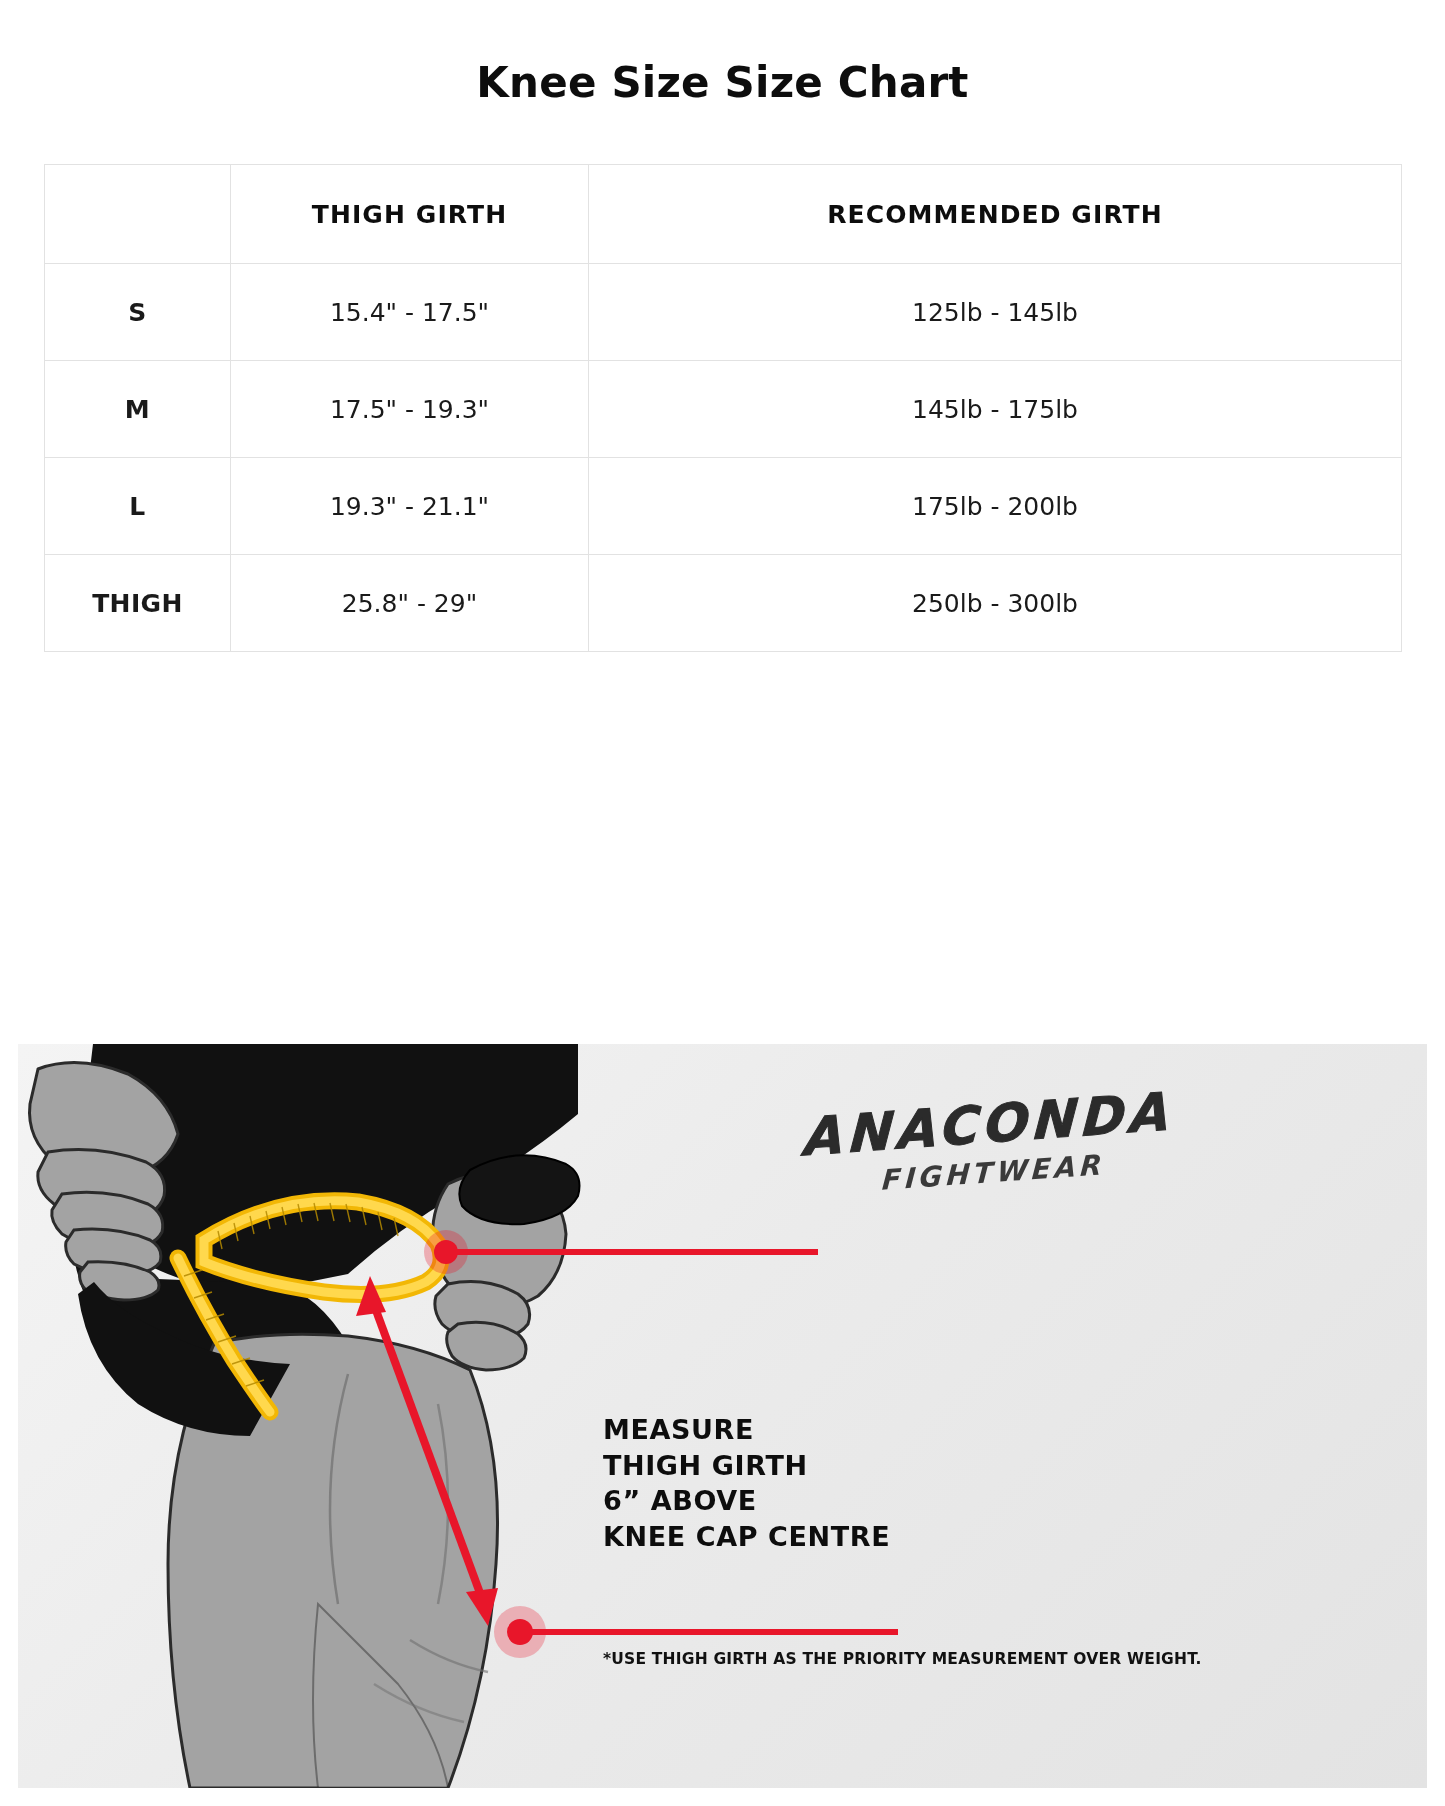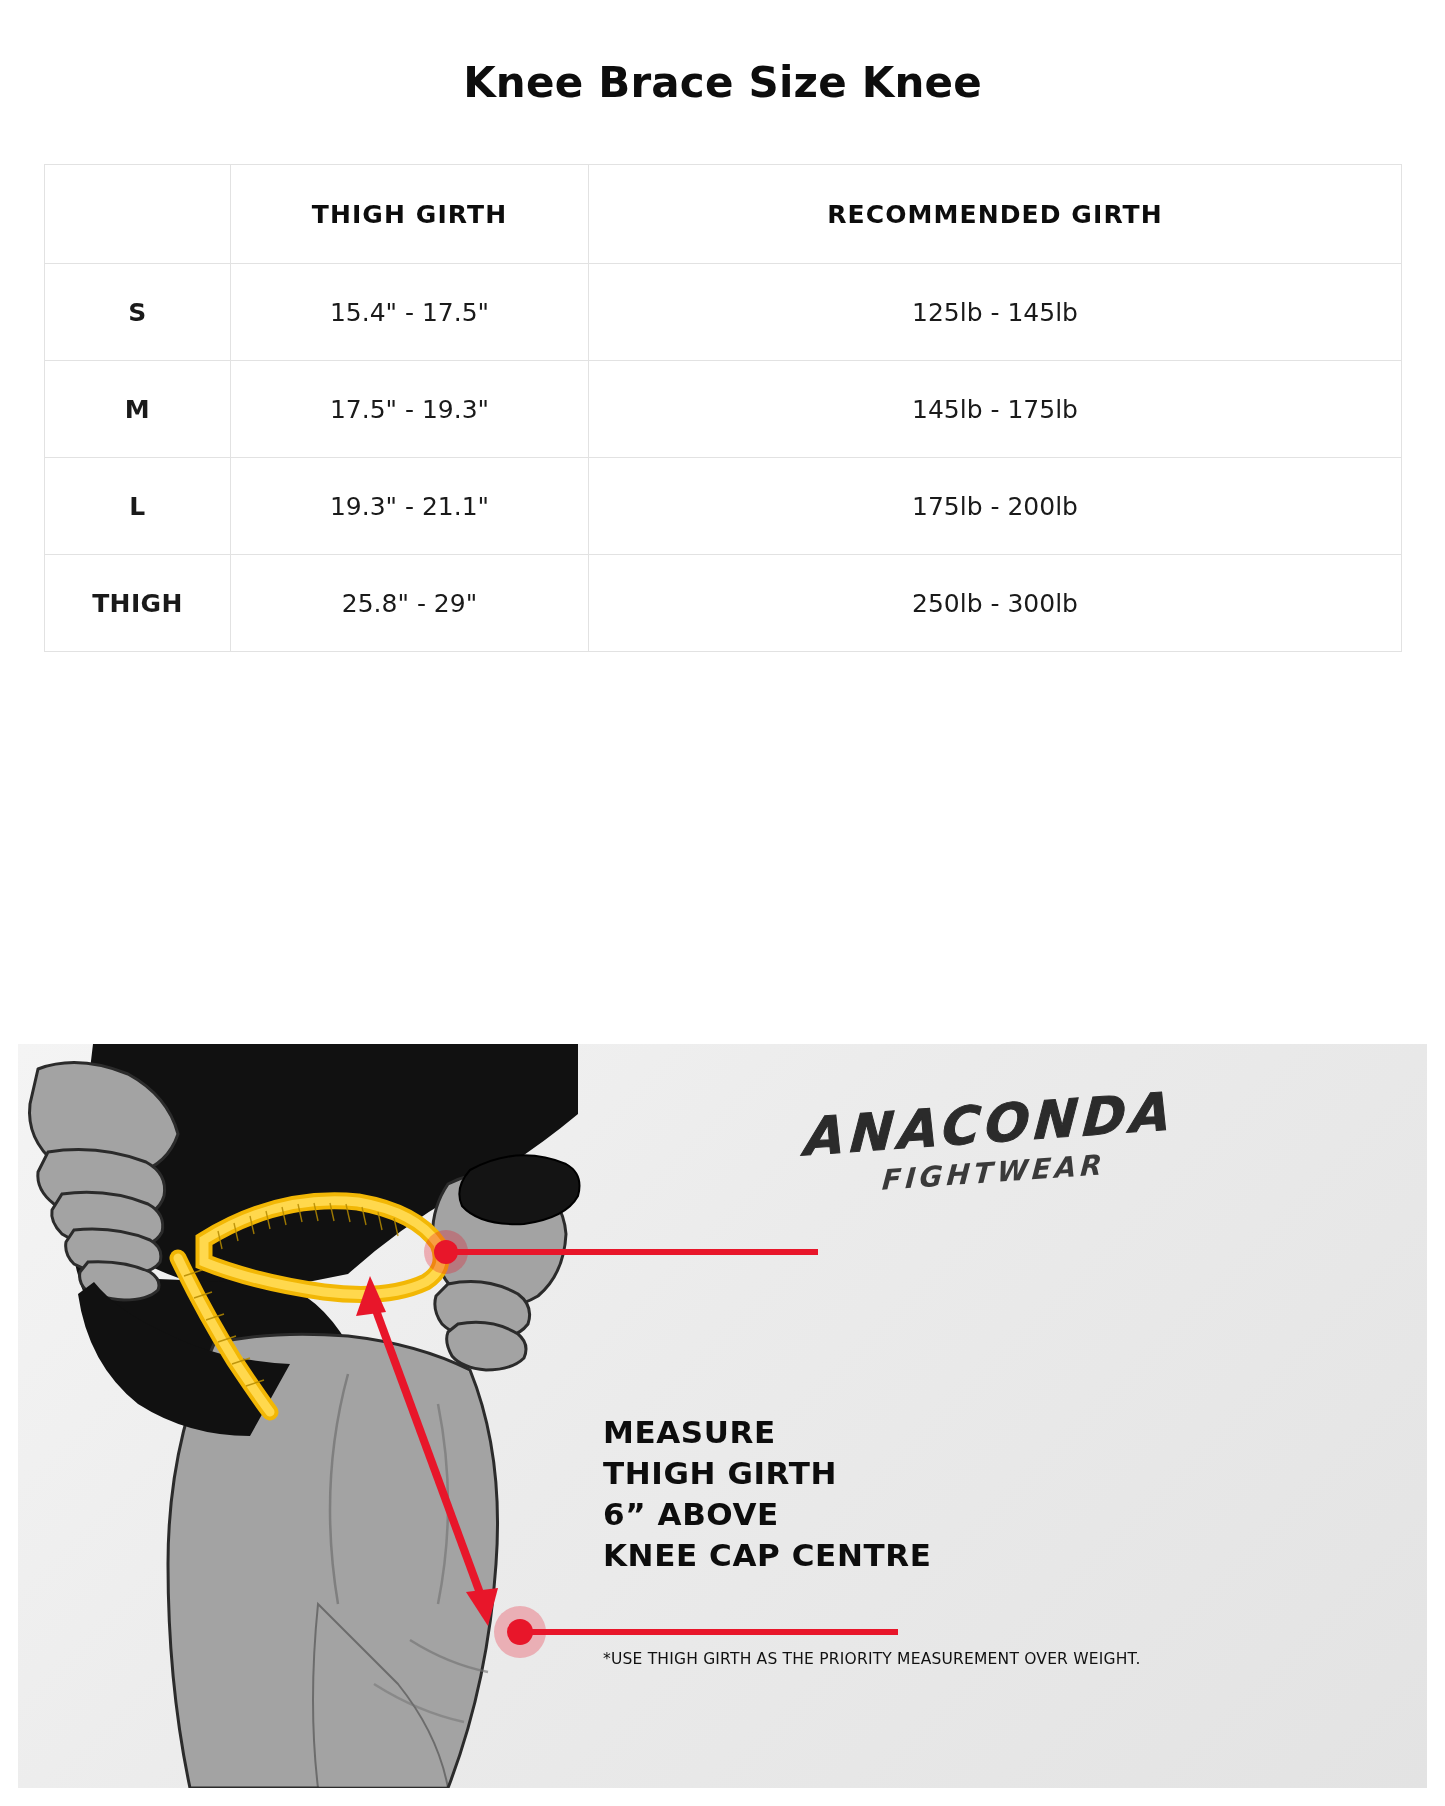--- a/index.html
+++ b/index.html
@@ -116,45 +116,45 @@
     letter-spacing: 4px;
     color: #3a3a3a;
     transform: skewX(-8deg);
   }
 
   
   .measure-text {
     position: absolute;
     left: 585px;
     top: 368px;
-    font-size: 31px;
+    font-size: 27px;
     font-weight: bold;
     line-height: 1.32;
     letter-spacing: 0.6px;
     color: #0d0d0d;
   }
   .measure-text div { white-space: nowrap; }
 
   .footnote {
     position: absolute;
     left: 585px;
     top: 606px;
     font-size: 15.5px;
-    font-weight: normal;
+    font-weight: bold;
     letter-spacing: 0.2px;
     color: #111111;
     white-space: nowrap;
   }
 </style>
 </head>
 <body>
 
 <div class="page">
 
-  <div class="chart-title">Knee Brace Size Knee</div>
+  <div class="chart-title">Knee Size Size Chart</div>
 
   <table class="size-table">
     <colgroup>
         <col class="c1">
         <col class="c2">
         <col class="c3">
       </colgroup>
     <thead>
       <tr>
         <th></th>

